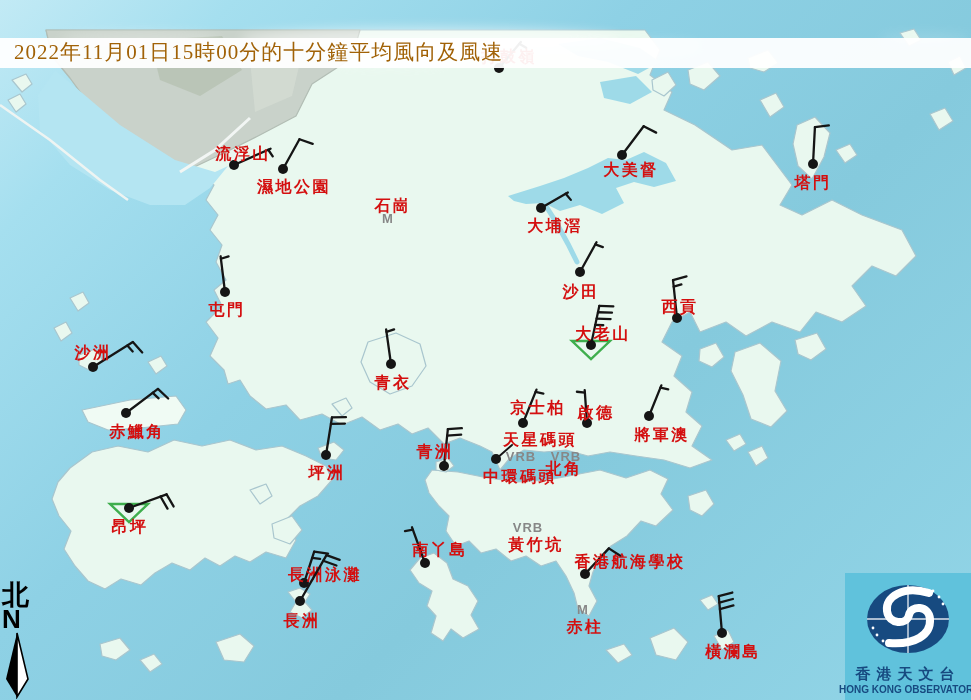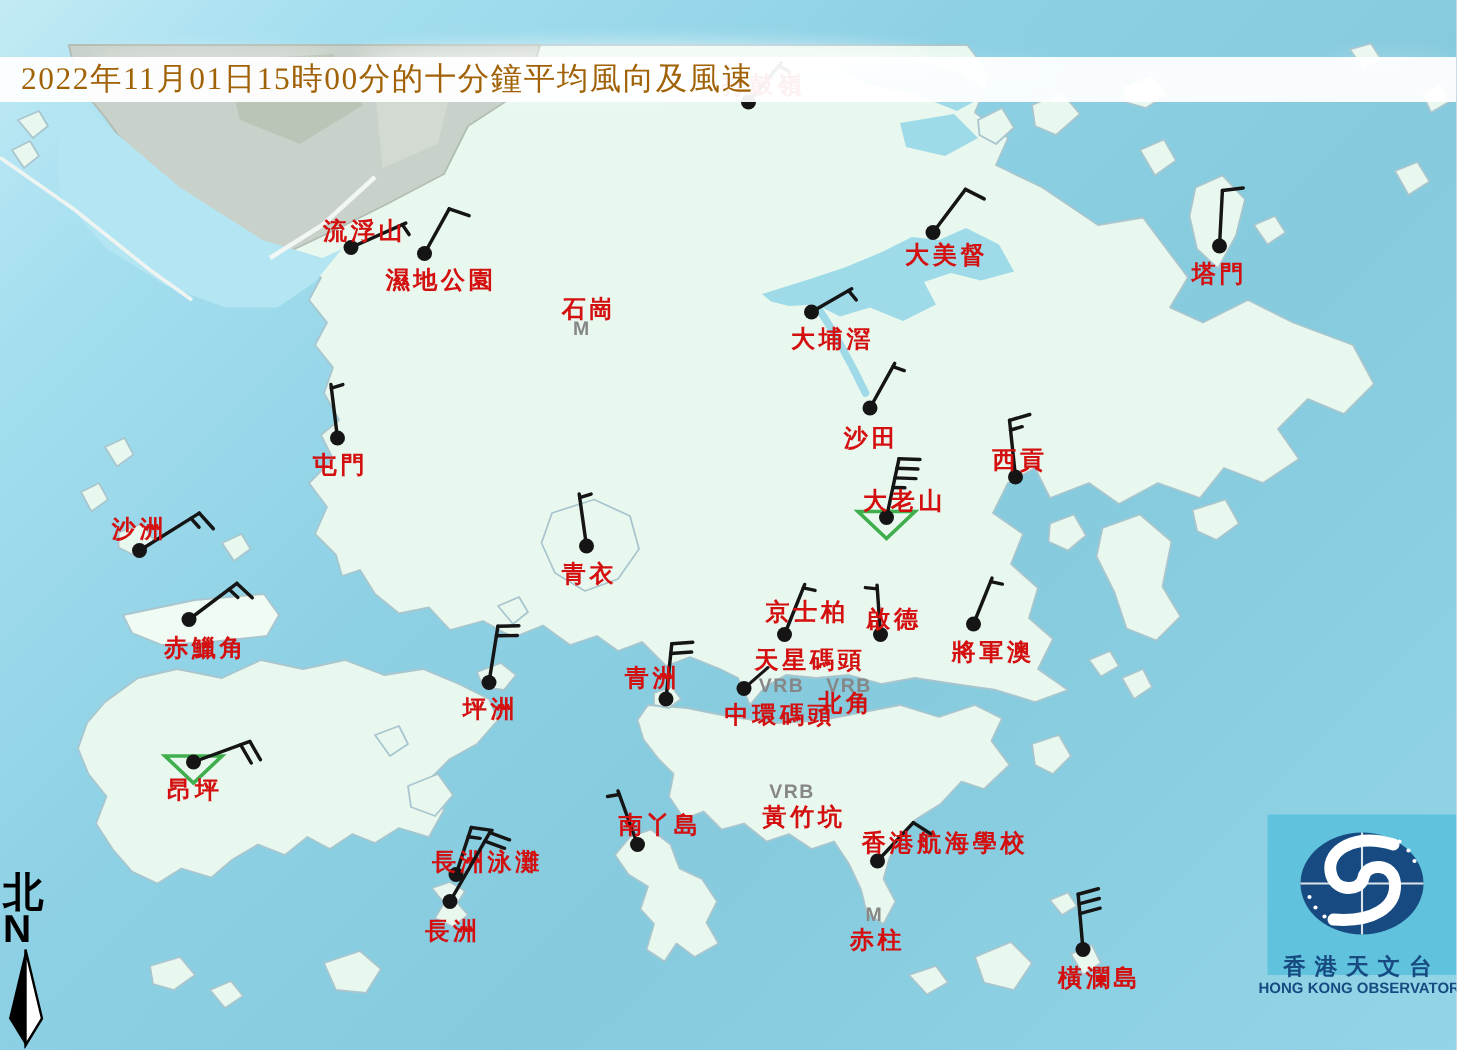--- a/index.html
+++ b/index.html
@@ -11,21 +11,21 @@
   .cloud{position:absolute;background:rgba(255,255,255,.55);border-radius:50%;filter:blur(6px);z-index:2;}
   #stations-svg{z-index:5;}
   .titlebar{position:absolute;left:0;top:0;width:100%;height:30px;background:rgba(255,255,255,.94);
     z-index:6;color:#a16207;font:400 21px "Liberation Serif",serif;line-height:29px;padding-left:14px;
     box-sizing:border-box;letter-spacing:1px;white-space:nowrap;margin-top:38px;}
   .stn-label{font:700 16px "Liberation Serif","DejaVu Serif",serif;fill:#d40f0f;letter-spacing:2.5px;}
   .status-label{font:700 13px "Liberation Sans","DejaVu Sans",sans-serif;fill:#878787;letter-spacing:1px;}
   .compass{position:absolute;left:2px;top:581px;z-index:7;width:34px;text-align:left;color:#000;}
   .compass-hanzi{font:700 27px "Liberation Serif",serif;line-height:28px;}
   .compass-letter{font:700 26px "Liberation Sans",sans-serif;line-height:24px;margin-top:-2px;}
-  .logo{position:absolute;left:845px;top:543px;width:126px;height:107px;background:#60c2dc;z-index:7;}
+  .logo{position:absolute;left:845px;top:573px;width:126px;height:127px;background:#60c2dc;z-index:7;}
   .logo-cn{position:absolute;left:0;top:92px;width:100%;text-align:center;color:#174a80;
     font:700 15px "Liberation Serif",serif;letter-spacing:6px;white-space:nowrap;}
   .logo-en{position:absolute;left:-6px;top:111px;width:138px;text-align:center;color:#174a80;
     font:700 10px "Liberation Sans",sans-serif;letter-spacing:0px;white-space:nowrap;}
 </style>
 </head>
 <body>
 
 <div class="stage">
 

